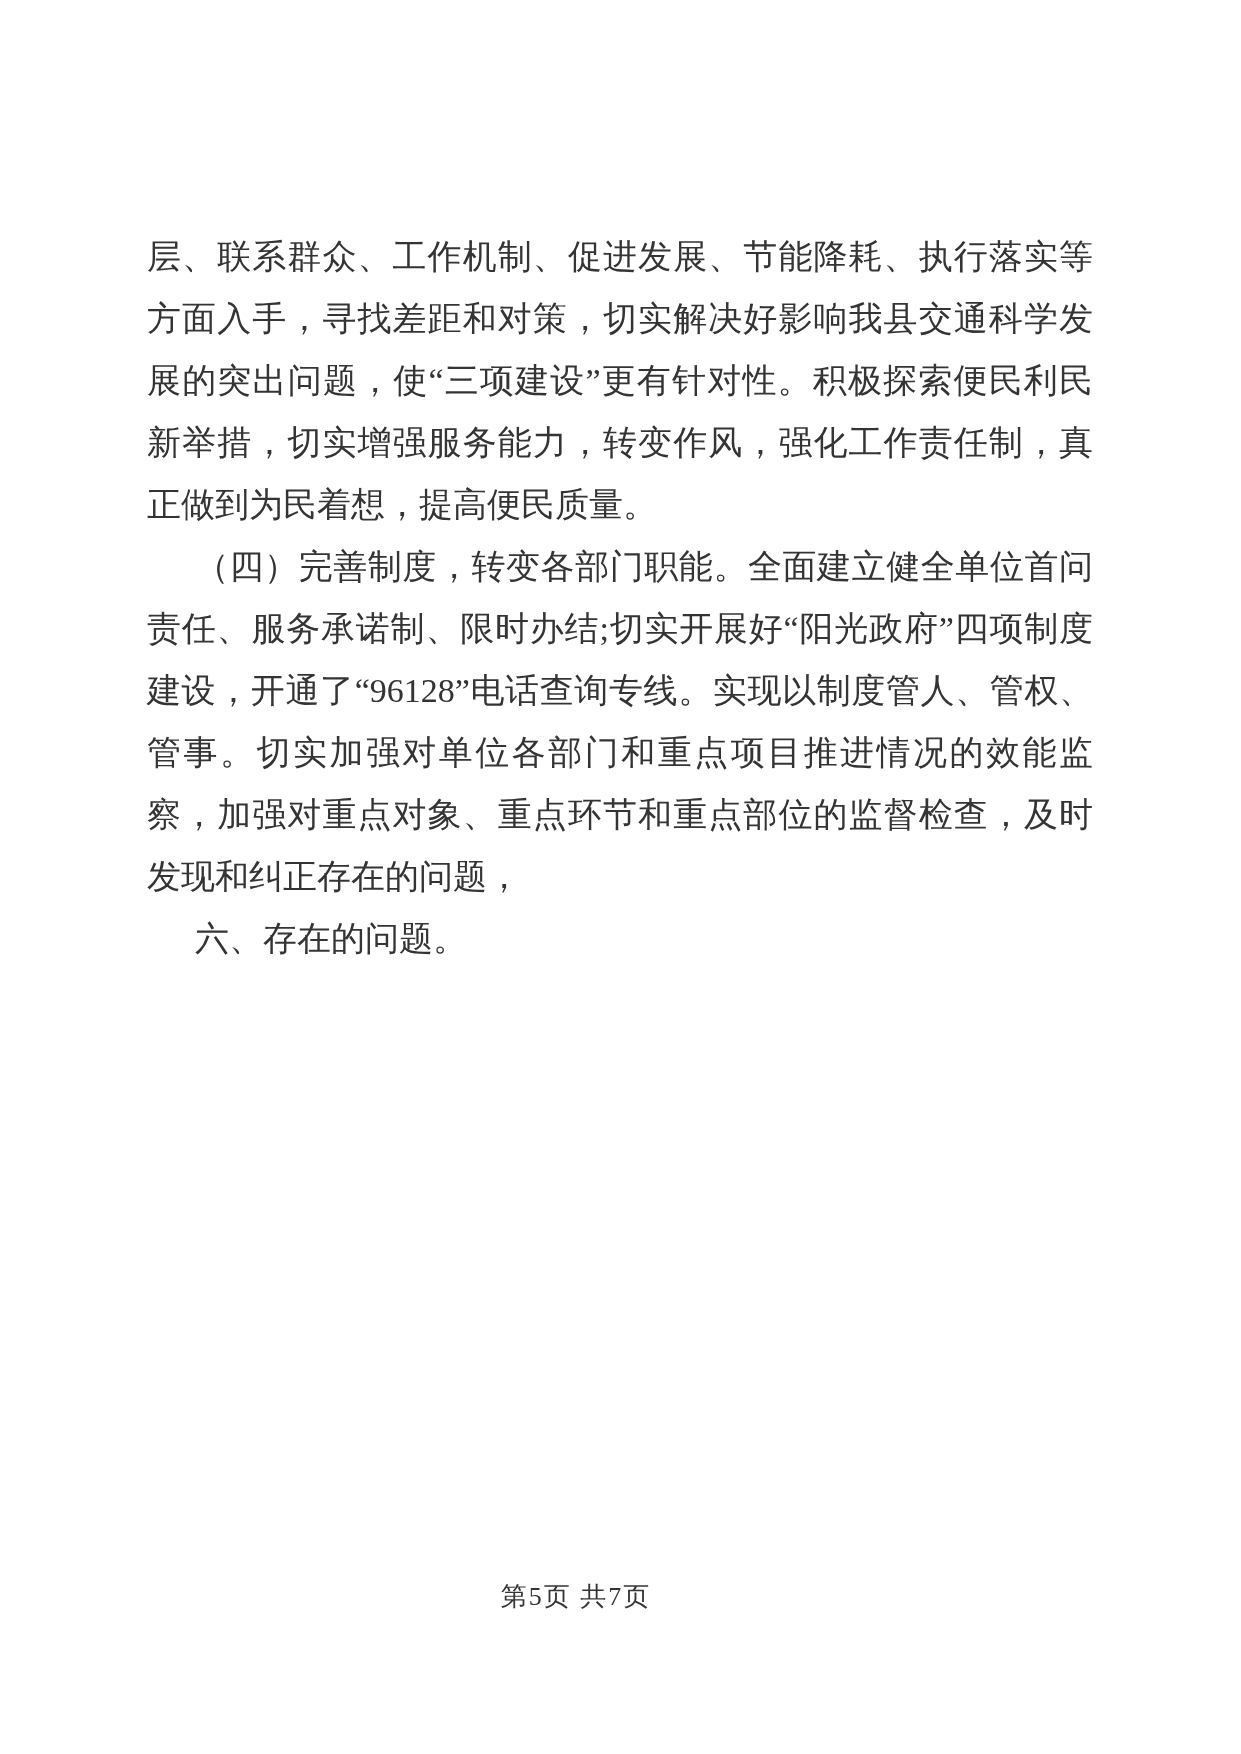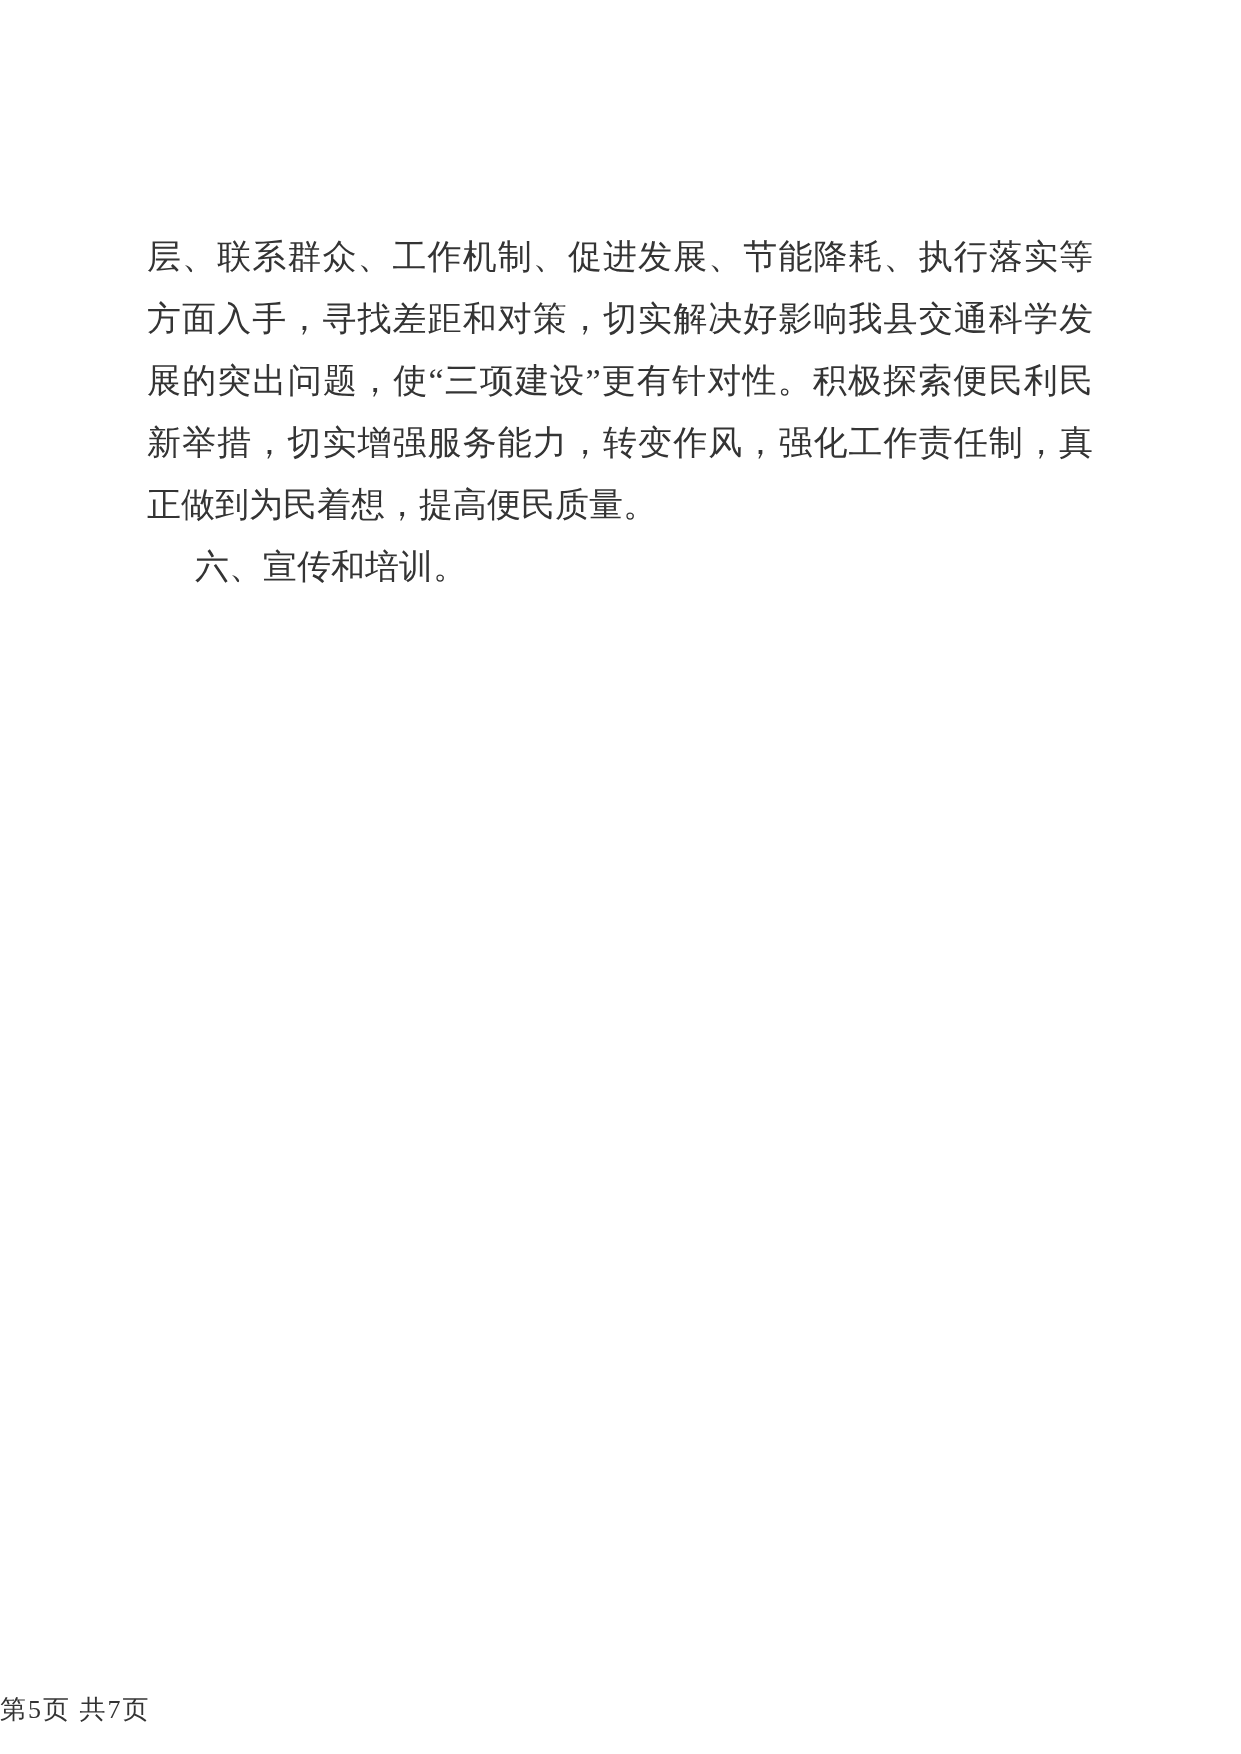--- a/index.html
+++ b/index.html
@@ -30,33 +30,35 @@
   .content p {
     margin: 0;
     padding: 0;
   }
   .content p.indent {
     text-indent: 48px;
   }
   .footer {
     position: absolute;
     left: 0;
-    top: 1693px;
+    top: 1580px;
     width: 100%;
+    text-align: center;
     color: #343434;
     font-size: 26px;
     line-height: 34px;
     letter-spacing: 2px;
   }
 </style>
 </head>
 <body>
 
 <div class="page">
   <div class="content">
     <p class="para">层、联系群众、工作机制、促进发展、节能降耗、执行落实等方面入手，寻找差距和对策，切实解决好影响我县交通科学发展的突出问题，使“三项建设”更有针对性。积极探索便民利民新举措，切实增强服务能力，转变作风，强化工作责任制，真正做到为民着想，提高便民质量。</p>
-    <p class="para indent">六、宣传和培训。</p>
+    <p class="para indent">（四）完善制度，转变各部门职能。全面建立健全单位首问责任、服务承诺制、限时办结;切实开展好“阳光政府”四项制度建设，开通了“96128”电话查询专线。实现以制度管人、管权、管事。切实加强对单位各部门和重点项目推进情况的效能监察，加强对重点对象、重点环节和重点部位的监督检查，及时发现和纠正存在的问题，</p>
+    <p class="para indent">六、存在的问题。</p>
   </div>
 
   <div class="footer">
     <span>第5页 共7页</span>
   </div>
 </div>
 
 </body></html>

